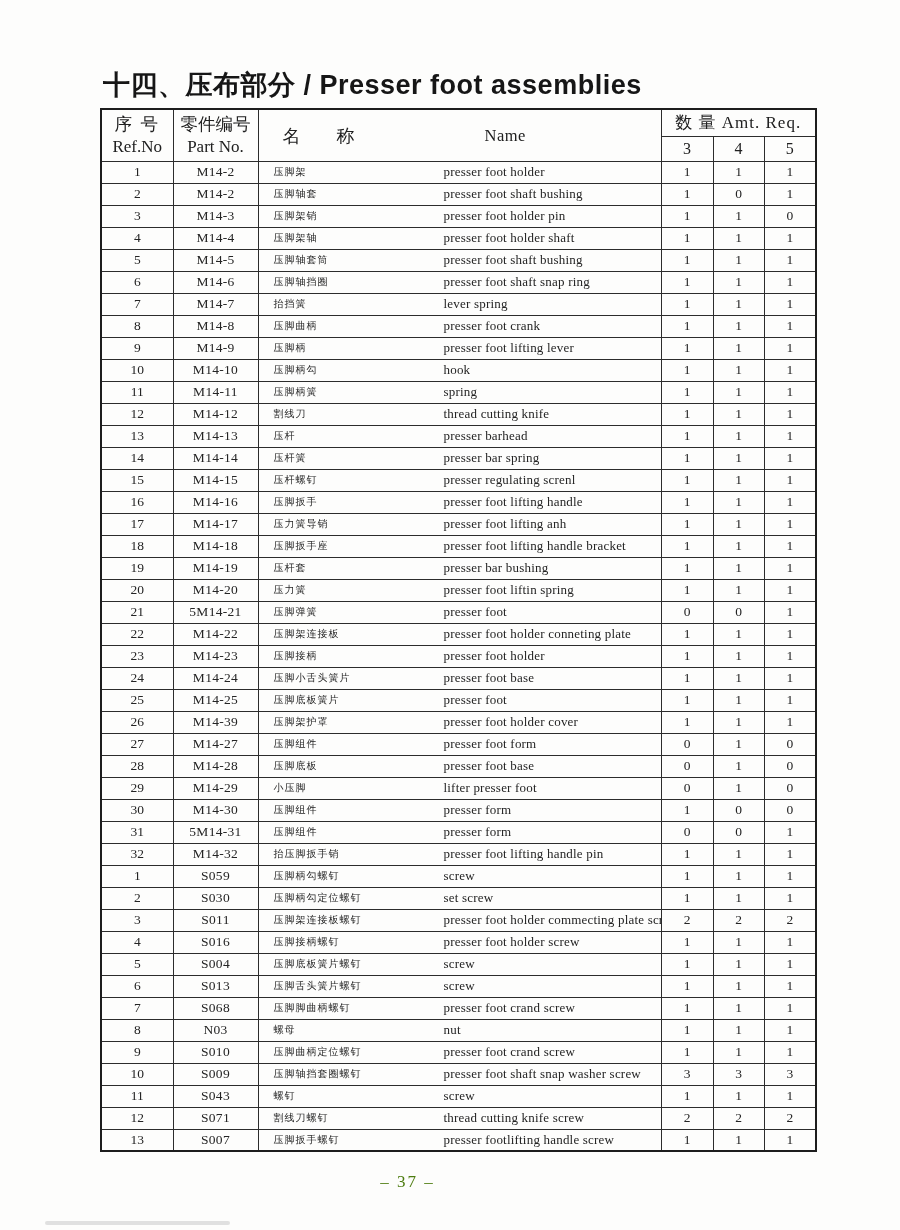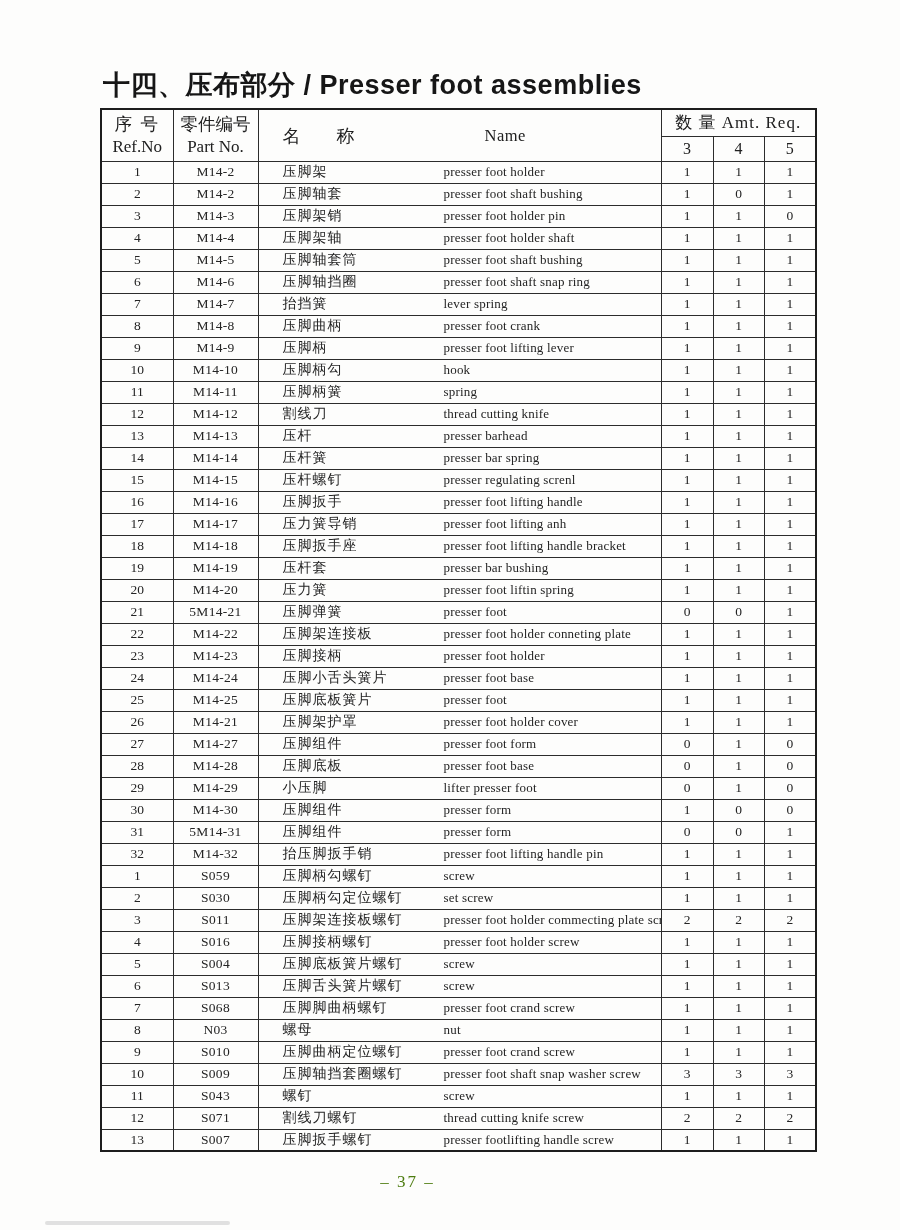--- a/index.html
+++ b/index.html
@@ -64,23 +64,23 @@
   th.h-name .name-en {
     position: absolute; left: 226px; top: 16px;
     font-size: 16.5px; letter-spacing: 0.5px;
   }
 
   tbody td { height: 22px; font-size: 14.5px; color: #242424; }
   td.c-ref  { text-align: center; font-size: 13.5px; }
   td.c-part { text-align: center; font-size: 13.5px; letter-spacing: 0.3px; }
   td.c-name { position: relative; }
   td.c-name .cn {
-    position: absolute; left: 24px; top: 50%;
+    position: absolute; left: 15px; top: 50%;
     transform: translateY(-52%);
-    font-size: 14px; letter-spacing: 1px;
+    font-size: 10px; letter-spacing: 1px;
   }
   td.c-name .en {
     position: absolute; left: 185px; top: 50%;
     transform: translateY(-50%);
     font-size: 13px; letter-spacing: 0.2px;
   }
   td.c-q { text-align: center; font-size: 13.5px; }
 
   .pageno {
     position: absolute;
@@ -410,21 +410,21 @@
     <td class="c-name">
       <span class="cn">压脚底板簧片</span>
       <span class="en">presser foot</span>
     </td>
     <td class="c-q">1</td>
     <td class="c-q">1</td>
     <td class="c-q">1</td>
   </tr>
         <tr>
     <td class="c-ref">26</td>
-    <td class="c-part">M14-21</td>
+    <td class="c-part">M14-39</td>
     <td class="c-name">
       <span class="cn">压脚架护罩</span>
       <span class="en">presser foot holder cover</span>
     </td>
     <td class="c-q">1</td>
     <td class="c-q">1</td>
     <td class="c-q">1</td>
   </tr>
         <tr>
     <td class="c-ref">27</td>

